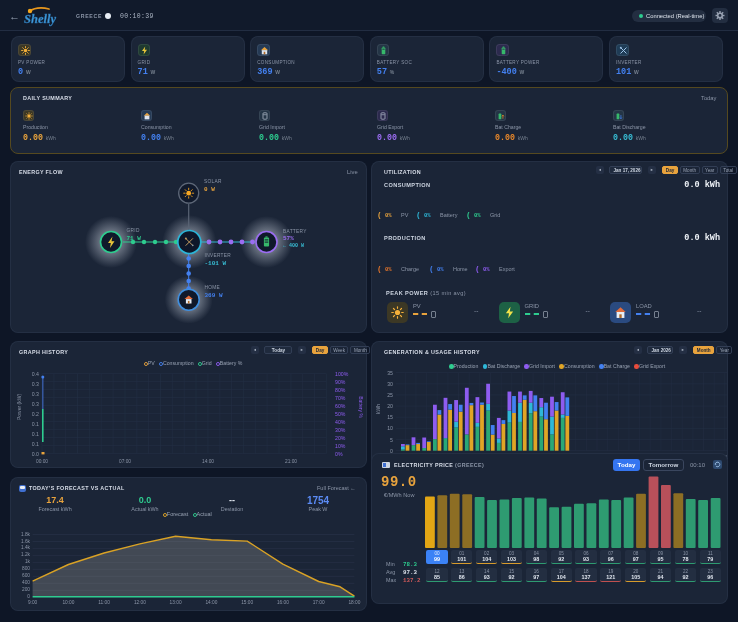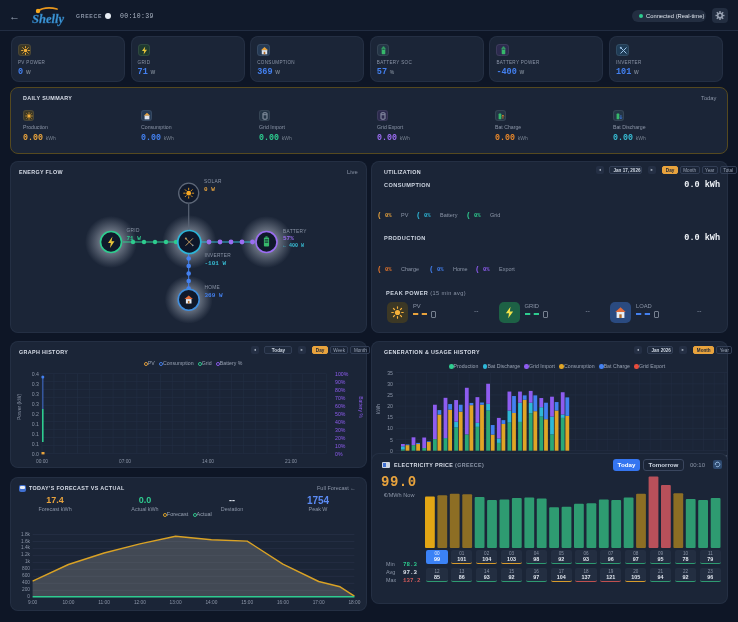--- a/index.html
+++ b/index.html
@@ -12,21 +12,21 @@
 .mono{font-family:"Liberation Mono",monospace;}
 .seg{font-family:"Liberation Mono",monospace;font-weight:bold;letter-spacing:0px;}
 .pill{display:inline-block;border-radius:2px;font-size:4.6px;line-height:8px;height:8px;padding:0 2.5px;color:#98a2b3;border:1px solid #323e55;text-align:center;margin-left:2px;vertical-align:top;}
 .pill.on{background:#e8a33d;color:#1b2537;border-color:#e8a33d;font-weight:bold;}
 .navbtn{display:inline-block;width:8px;height:8px;border-radius:2px;background:#242f44;color:#aab3c2;font-size:3.8px;line-height:8px;text-align:center;vertical-align:top;}
 .datepill{display:inline-block;height:8px;line-height:7px;border:1px solid #323e55;border-radius:2px;color:#cdd5e1;font-size:4.6px;font-weight:bold;padding:0 3px;background:#1f2a3d;margin:0 1px;text-align:center;vertical-align:top;}
 </style></head><body>
 
 <div class="abs" style="left:0;top:0;width:738px;height:31px;background:#111a2b;border-bottom:1px solid #222d42;">
  <div class="abs" style="left:9px;top:11px;width:10px;height:10px;color:#9aa4b4;font-size:11px;line-height:10px;">←</div>
- <div class="abs" style="left:27px;top:4px;width:44px;height:24px;">
+ <div class="abs" style="left:19px;top:4px;width:44px;height:24px;">
    <svg width="44" height="24" viewBox="0 0 44 24">
      <path d="M10 7.5 q8 -5.5 20 -2.5" fill="none" stroke="#e8971e" stroke-width="1.8" stroke-linecap="round"></path>
      <circle cx="11" cy="7" r="2.2" fill="#f4a71d"></circle>
      <text x="21" y="18.5" font-family="Liberation Serif" font-style="italic" font-weight="bold" font-size="12.5" fill="#3e9adb" text-anchor="middle" stroke="#2a6fa8" stroke-width="0.35">Shelly</text>
    </svg>
  </div>
  <div class="abs gray" style="left:76px;top:13px;font-size:5.2px;letter-spacing:0.7px;font-weight:bold;">GREECE</div>
  <div class="abs" style="left:105px;top:12.5px;width:6px;height:6px;border-radius:50%;background:#e8edf4;"></div>
  <div class="abs mono" style="left:120px;top:12.5px;font-size:6.5px;color:#aab3c2;letter-spacing:0.3px;">00:10:39</div>
  <div class="abs" style="left:632px;top:10px;width:74px;height:12px;border-radius:6px;background:#232e41;">

